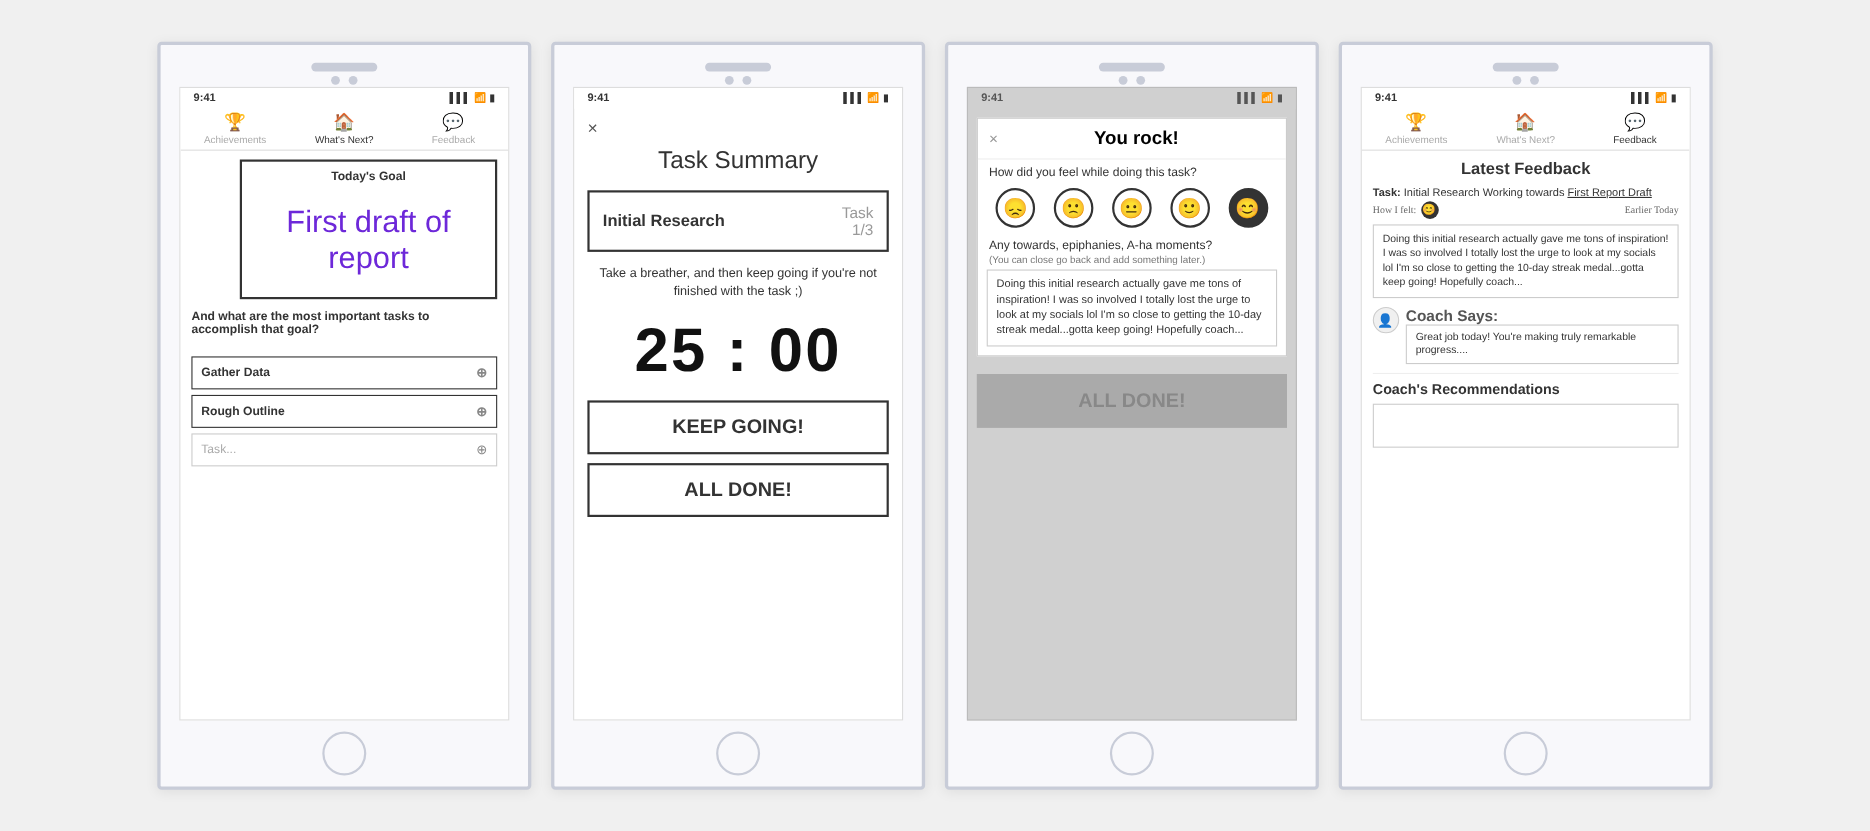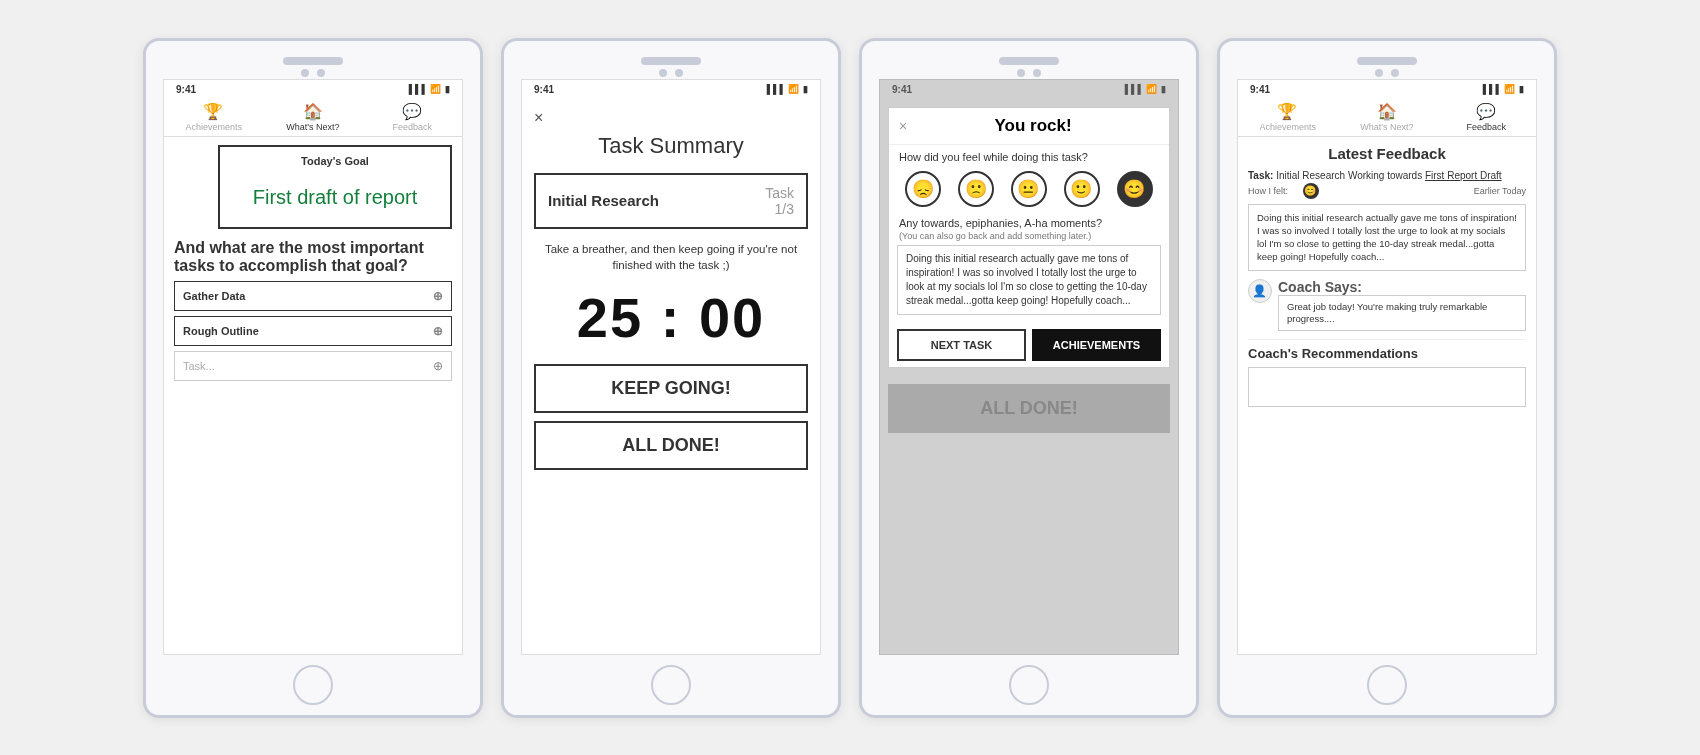--- a/index.html
+++ b/index.html
@@ -16,21 +16,21 @@
     .phones-container {
       display: flex;
       gap: 18px;
       align-items: center;
       padding: 20px;
     }
     .phone {
       width: 340px;
       height: 680px;
       background: #f8f8fb;
-      border-radius: 16px;
+      border-radius: 4px;
       border: 3px solid #c8ccd8;
       position: relative;
       display: flex;
       flex-direction: column;
       align-items: center;
       box-shadow: 0 2px 12px rgba(0,0,0,0.08);
       overflow: hidden;
     }
     
     .phone-speaker {
@@ -131,31 +131,31 @@
       text-align: center;
       margin-left: 44px;
     }
     .goal-title {
       font-size: 11px;
       font-weight: 700;
       margin-bottom: 8px;
       color: #333;
     }
     .goal-text {
-      font-size: 20px;
-      color: #15803d;
+      font-size: 28px;
+      color: #6d28d9;
       line-height: 1.2;
       padding: 10px 5px;
       text-align: center;
     }
     .tasks-label {
-      font-size: 16px;
-      font-weight: 700;
-      color: #333;
-      margin-bottom: 6px;
+      font-size: 11px;
+      font-weight: 700;
+      color: #333;
+      margin-bottom: 18px;
     }
     .task-item {
       display: flex;
       justify-content: space-between;
       align-items: center;
       border: 1.5px solid #333;
       padding: 7px 8px;
       margin-bottom: 5px;
       font-size: 11px;
       font-weight: 700;
@@ -367,24 +367,25 @@
     }
     .feedback-task-line span.bold {
       font-weight: 700;
     }
     .feedback-task-line span.underline {
       text-decoration: underline;
     }
     .feedback-meta {
       display: flex;
       align-items: center;
-      gap: 15px;
+      gap: 4px;
       font-size: 9px;
       color: #666;
       margin-bottom: 5px;
+      font-family: Liberation Serif, serif;
     }
     .mood-emoji-small {
       width: 16px;
       height: 16px;
       border-radius: 50%;
       background: #333;
       display: inline-flex;
       align-items: center;
       justify-content: center;
       font-size: 10px;
@@ -576,27 +577,23 @@
         </div>
         <div class="feeling-label">How did you feel while doing this task?</div>
         <div class="emoji-row">
           <div class="emoji-face">😞</div>
           <div class="emoji-face">🙁</div>
           <div class="emoji-face">😐</div>
           <div class="emoji-face">🙂</div>
           <div class="emoji-face active">😊</div>
         </div>
         <div class="thoughts-label">Any towards, epiphanies, A-ha moments?</div>
-        <div class="thoughts-sub">(You can also go back and add something later.)</div>
+        <div class="thoughts-sub">(You can close go back and add something later.)</div>
         <div class="thoughts-box">
           <span>Doing this initial research actually gave me tons of inspiration! I was so involved I totally lost the urge to look at my socials lol I'm so close to getting the 10-day streak medal...gotta keep going! Hopefully coach...</span>
-        </div>
-        <div class="modal-buttons">
-          <div class="modal-btn-outline">NEXT TASK</div>
-          <div class="modal-btn-filled">ACHIEVEMENTS</div>
         </div>
       </div>
       <div class="all-done-gray">ALL DONE!</div>
     </div>
     <div class="phone-home-btn"></div>
   </div>
 
   <div class="phone">
     <div class="phone-speaker"></div>
     <div class="phone-dots-top">

